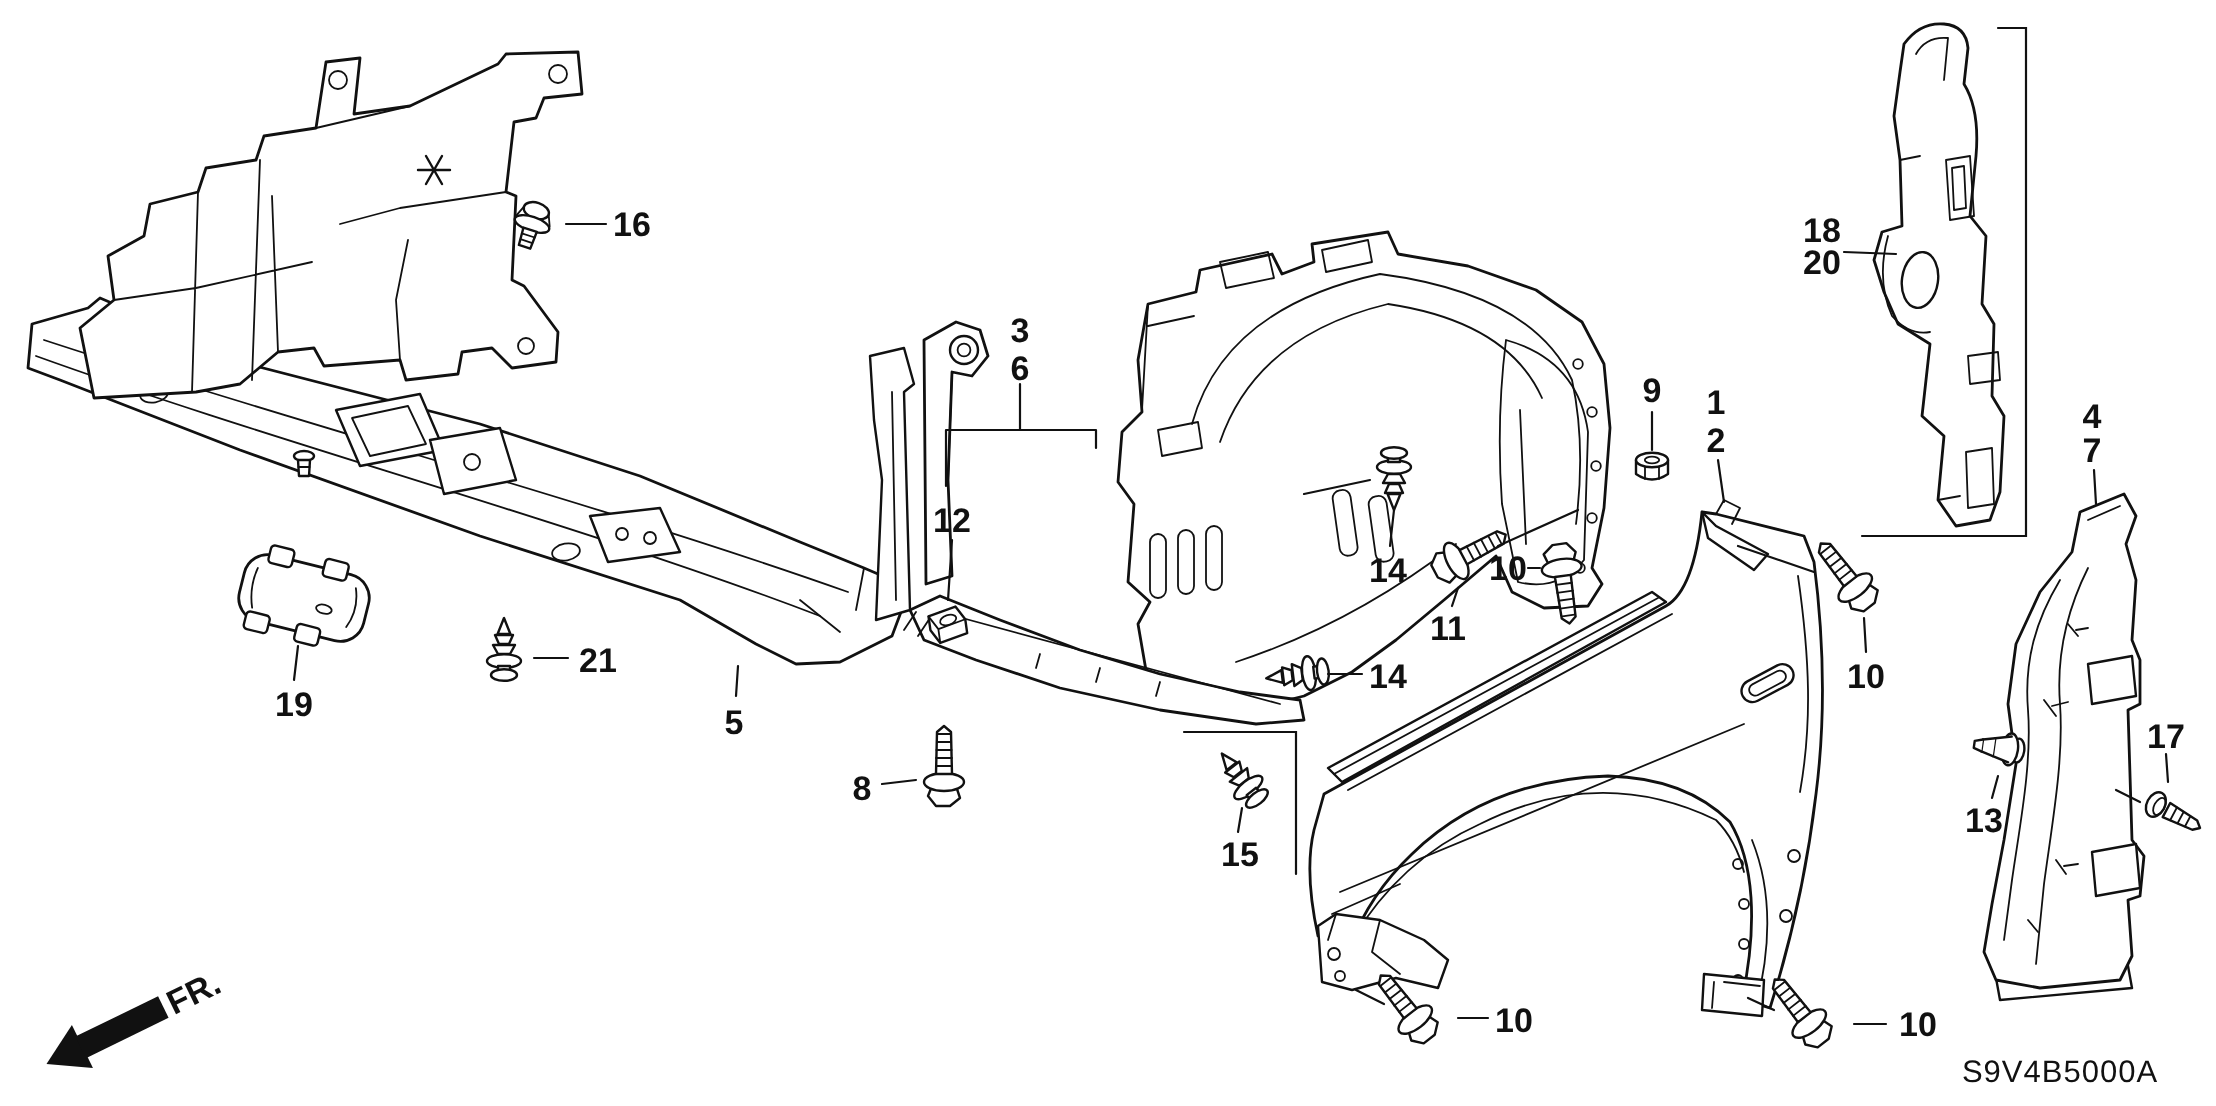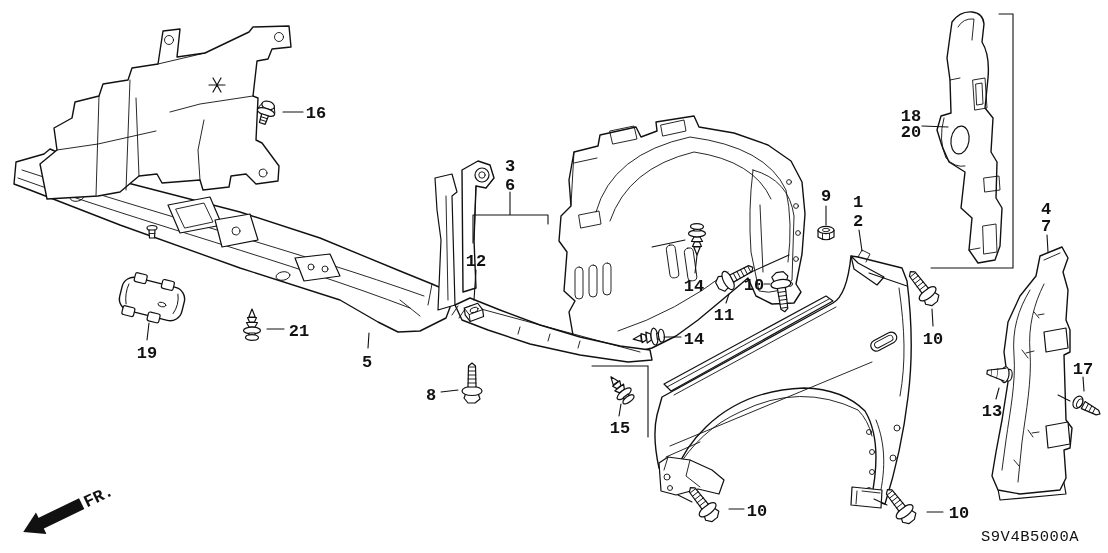--- a/index.html
+++ b/index.html
@@ -1,20 +1,20 @@
 <!DOCTYPE html>
 <html style="--line: #111111; --bg: #ffffff;"><head>
 <meta charset="utf-8">
 <style>
   :root { --line:#111111; --bg:#ffffff; }
   html,body { margin:0; padding:0; background:#e8e8e8; }
   .stage {
     position:relative; width:1108px; height:553px;
     background:var(--bg); overflow:hidden;
-    font-family:Liberation Mono, monospace;
+    font-family:Liberation Sans, sans-serif;
   }
   svg { position:absolute; inset:0; }
   .p  { fill:#ffffff; stroke:var(--line); stroke-width:1.4; stroke-linejoin:round; stroke-linecap:round; }
   .d  { fill:none; stroke:var(--line); stroke-width:0.9; stroke-linejoin:round; stroke-linecap:round; }
   .d2 { fill:none; stroke:var(--line); stroke-width:1.2; stroke-linejoin:round; stroke-linecap:round; }
   .f  { fill:#ffffff; stroke:var(--line); stroke-width:1.2; stroke-linejoin:round; stroke-linecap:round; }
   .ld { fill:none; stroke:var(--line); stroke-width:1.1; stroke-linecap:round; }
   .callout { font-size:17px; font-weight:bold; fill:var(--line); text-anchor:middle; }
   .code    { font-size:15.5px; letter-spacing:.5px; fill:var(--line); text-anchor:middle; }
   .frtxt   { font-size:17px; font-weight:bold; fill:var(--line); }

